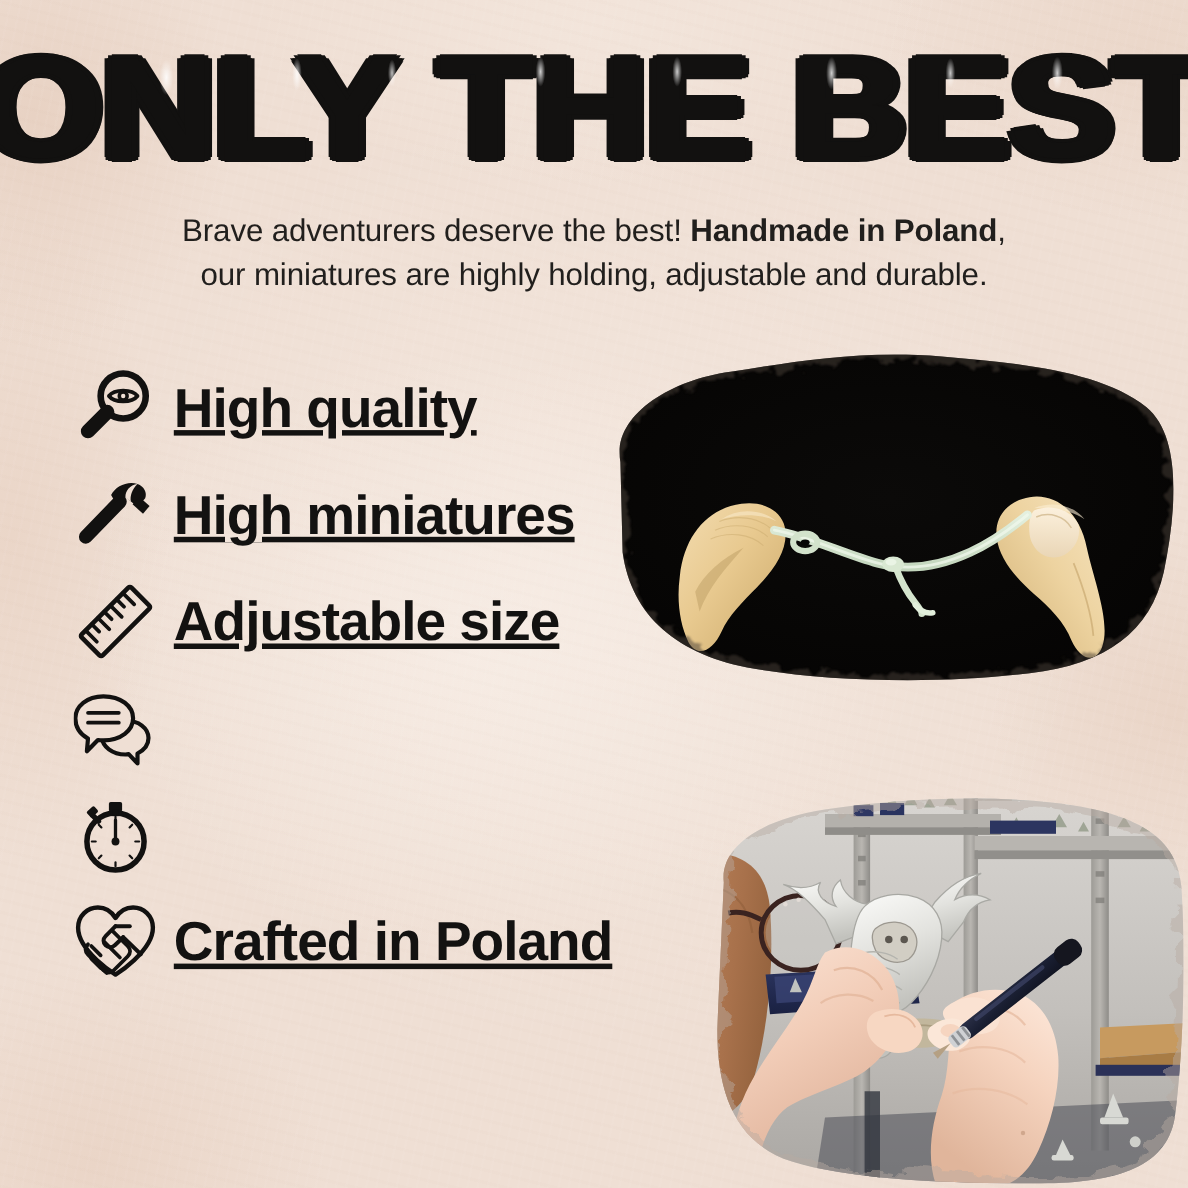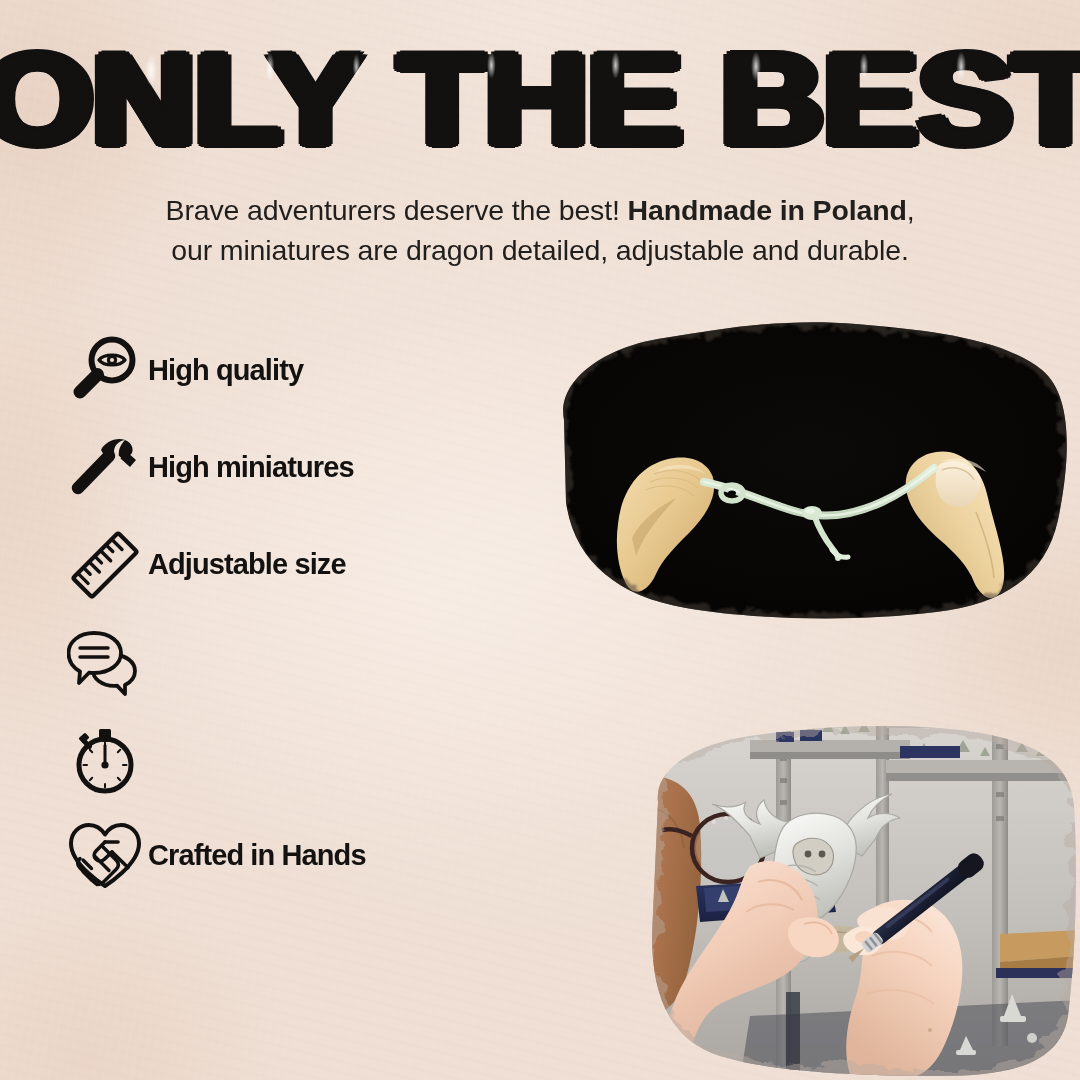--- a/index.html
+++ b/index.html
@@ -125,25 +125,27 @@
     width: 86px;
     height: 80px;
     display: flex;
     align-items: center;
     justify-content: center;
   }
   .feature-icon svg { display: block; }
   .feature-label {
     font-family: "Liberation Sans", sans-serif;
     font-weight: 700;
-    font-size: 29px;
+    font-size: 50px;
     line-height: 1;
     color: #131211;
     letter-spacing: -0.9px;
     white-space: nowrap;
+    margin-left: 10px;
+    text-decoration: underline;
   }
 
   
   .photo {
     position: absolute;
     overflow: hidden;
   }
 
   
   #photo-durability {
@@ -178,21 +180,21 @@
   <div class="bg-base"></div>
   <div class="bg-mottle"></div>
   <div class="bg-wash"></div>
   <div class="bg-vignette"></div>
 
   <div class="headline">ONLY THE BEST</div>
   <div class="headline-gloss"></div>
 
   <div class="subtitle">
     <span>Brave adventurers deserve the best! </span><span class="strong">Handmade in Poland</span><span>,</span><br>
-    <span>our miniatures are dragon detailed, adjustable and durable.</span>
+    <span>our miniatures are highly holding, adjustable and durable.</span>
   </div>
 
   <div class="features">
 
     <div class="feature-row">
       <span class="feature-icon">
         <svg width="74" height="74" viewBox="0 0 74 74" fill="none">
           <circle cx="44" cy="26" r="20.5" stroke="#121110" stroke-width="6"></circle>
           <path d="M29.5 40.5 L12 58" stroke="#121110" stroke-width="13" stroke-linecap="round"></path>
           <path d="M31 26 C36 19.5 52 19.5 57 26 C52 32.5 36 32.5 31 26 Z" stroke="#121110" stroke-width="3.4" fill="none" stroke-linejoin="round"></path>
@@ -304,21 +306,21 @@
           <path d="M39 22 L52 22" stroke="#121110" stroke-width="3.6" stroke-linecap="round"></path>
 
           <g stroke="#121110" stroke-width="3.4" stroke-linecap="round" stroke-linejoin="round">
             <path d="M17 40 L25.5 48.5 M13.5 45 L22 53.5 M17 51.5 L25.5 60 M23 56.5 L31 64.5"></path>
             <path d="M14 38.5 C11 41.5 11 45 14 48 L28 62 C31 65 34.5 65 37.5 62 L50 49.5
                      C53 46.5 53 43 50 40 L36 26" fill="none"></path>
           </g>
           <path d="M29 36.5 L43 50.5" stroke="#121110" stroke-width="3.4" stroke-linecap="round"></path>
         </svg>
       </span>
-      <span class="feature-label">Crafted in Hands</span>
+      <span class="feature-label">Crafted in Poland</span>
     </div>
 
   </div>
 
   <div class="photo" id="photo-durability">
     <span class="label-hidden">Two fingers stretching a pale green flexible miniature against a black background</span>
     <svg class="masked" viewBox="0 0 544 312" preserveAspectRatio="none">
       <defs>
         <filter id="tearA" x="-20%" y="-20%" width="140%" height="140%">
           <feTurbulence type="fractalNoise" baseFrequency="0.028 0.05" numOctaves="4" seed="7" result="n"></feTurbulence>

